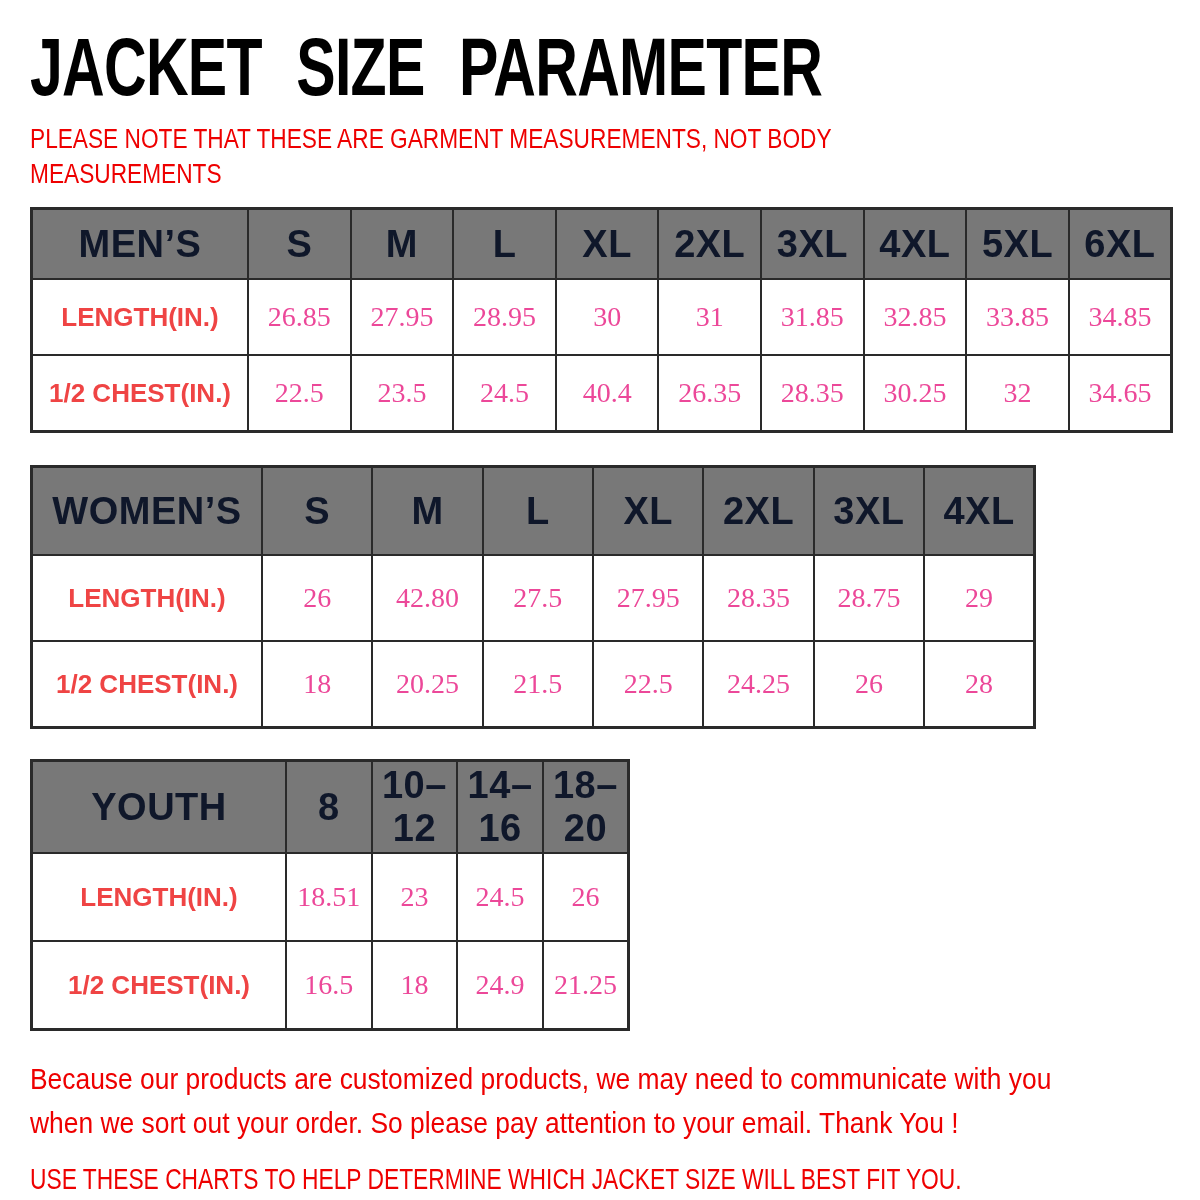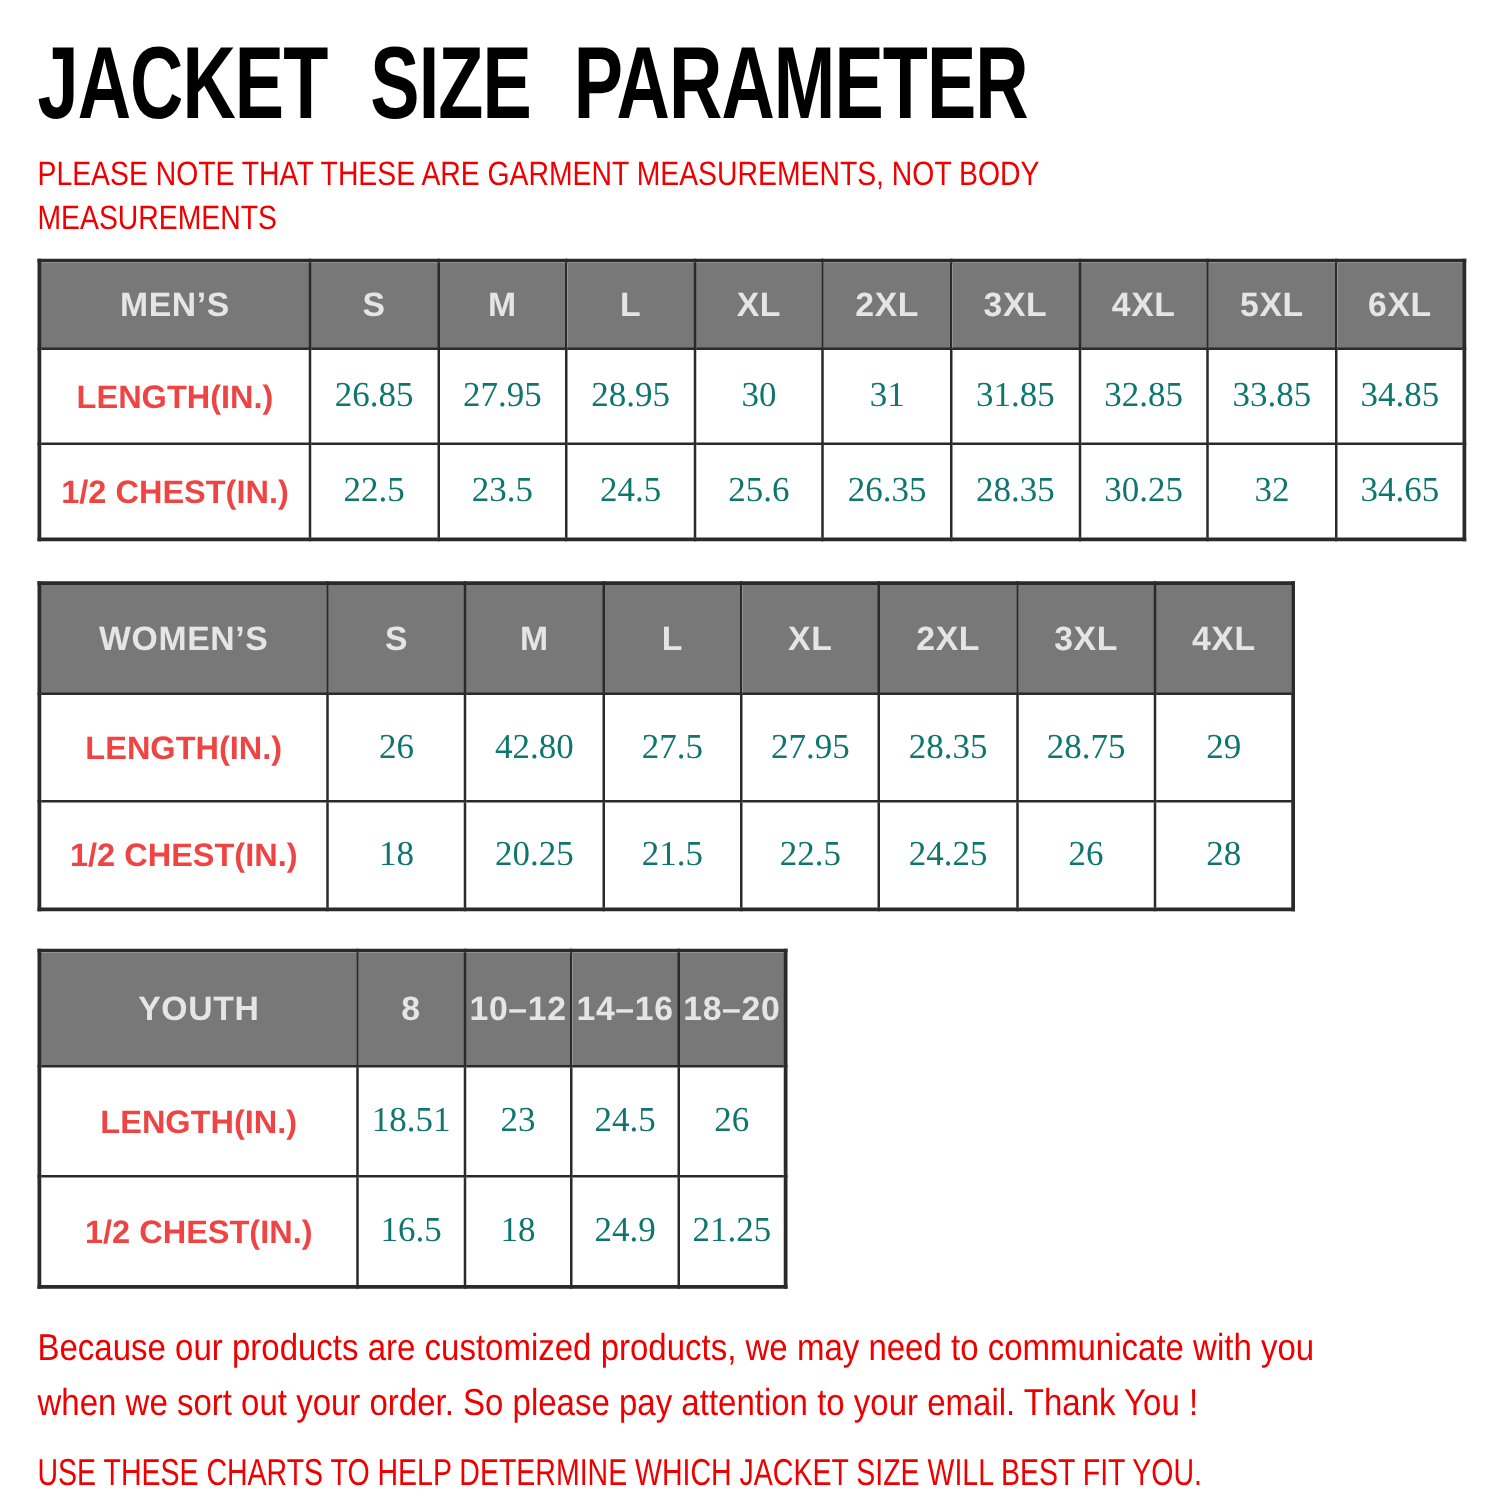--- a/index.html
+++ b/index.html
@@ -52,31 +52,31 @@
   table.size-table th,
   table.size-table td {
     border: 2px solid var(--border, #2a2a2a);
     text-align: center;
     vertical-align: middle;
     padding: 0;
     overflow: hidden;
   }
   table.size-table th {
     background: var(--gray, #787878);
-    color: #e5e5e5;
+    color: #0f172a;
     font-family: "Liberation Sans", sans-serif;
     font-weight: bold;
-    font-size: 27px;
+    font-size: 38px;
     letter-spacing: 0.5px;
   }
   table.size-table td {
     background: #ffffff;
     font-family: "Liberation Serif", serif;
     font-size: 28px;
-    color: #0f766e;
+    color: #ec4899;
   }
   table.size-table td.row-label {
     font-family: "Liberation Sans", sans-serif;
     font-weight: bold;
     font-size: 26px;
     color: #ef4444;
   }
 
   .t-mens   { width: 1143px; margin-top: 16px; }
   .t-mens th { height: 68px; }
@@ -150,21 +150,21 @@
           <td>31.85</td>
           <td>32.85</td>
           <td>33.85</td>
           <td>34.85</td>
         </tr>
         <tr>
           <td class="row-label">1/2 CHEST(IN.)</td>
           <td>22.5</td>
           <td>23.5</td>
           <td>24.5</td>
-          <td>25.6</td>
+          <td>40.4</td>
           <td>26.35</td>
           <td>28.35</td>
           <td>30.25</td>
           <td>32</td>
           <td>34.65</td>
         </tr>
       </tbody>
     </table>
 
   <table class="size-table t-womens">

